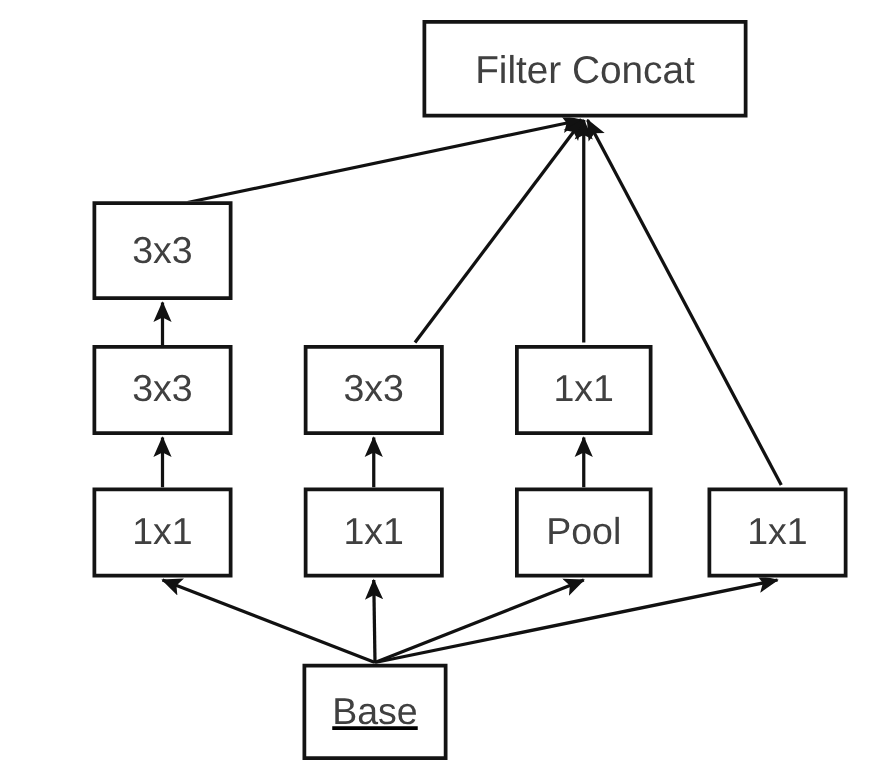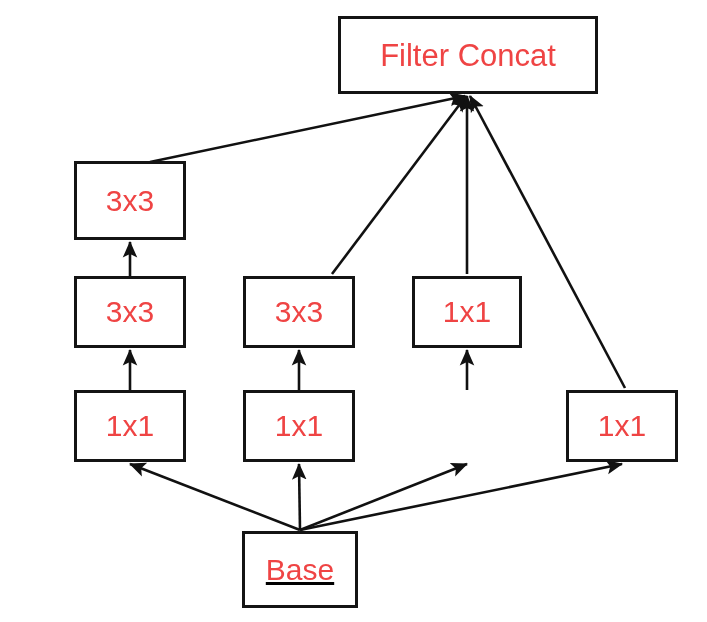--- a/index.html
+++ b/index.html
@@ -29,21 +29,21 @@
     box-sizing: border-box;
     background: #ffffff;
     border: 3px solid #141414;
     display: flex;
     align-items: center;
     justify-content: center;
     z-index: 2;
   }
   .node-label {
     font-family: "Liberation Sans", sans-serif;
-    color: #ef4444;
+    color: #404040;
     font-size: 30px;
     line-height: 1;
     letter-spacing: 0px;
     white-space: nowrap;
     user-select: none;
   }
   .node-concat .node-label {
     font-size: 31px;
   }
 </style>
@@ -95,20 +95,23 @@
   </div>
 
   <div class="node" style="left: 74px; top: 390px; width: 112px; height: 72px; border-color: rgb(20, 20, 20); background: rgb(255, 255, 255);">
     <span class="node-label">1x1</span>
   </div>
 
   <div class="node" style="left: 243px; top: 390px; width: 112px; height: 72px; border-color: rgb(20, 20, 20); background: rgb(255, 255, 255);">
     <span class="node-label">1x1</span>
   </div>
 
+  <div class="node" style="left: 412px; top: 390px; width: 110px; height: 72px; border-color: rgb(20, 20, 20); background: rgb(255, 255, 255);">
+    <span class="node-label">Pool</span>
+  </div>
 
   <div class="node" style="left: 566px; top: 390px; width: 112px; height: 72px; border-color: rgb(20, 20, 20); background: rgb(255, 255, 255);">
     <span class="node-label">1x1</span>
   </div>
 
   <div class="node" style="left: 242px; top: 531px; width: 116px; height: 77px; border-color: rgb(20, 20, 20); background: rgb(255, 255, 255); text-decoration: underline;">
     <span class="node-label">Base</span>
   </div>
 
 </div>

